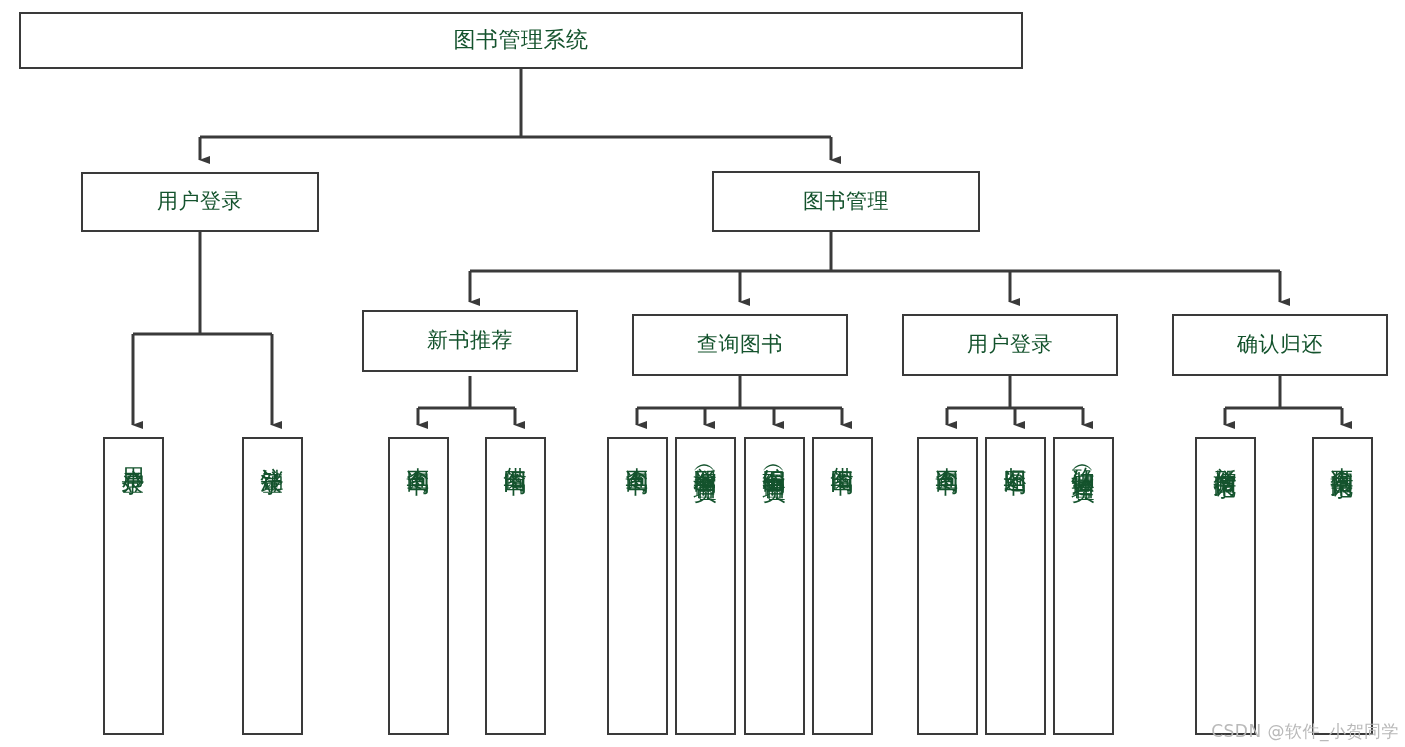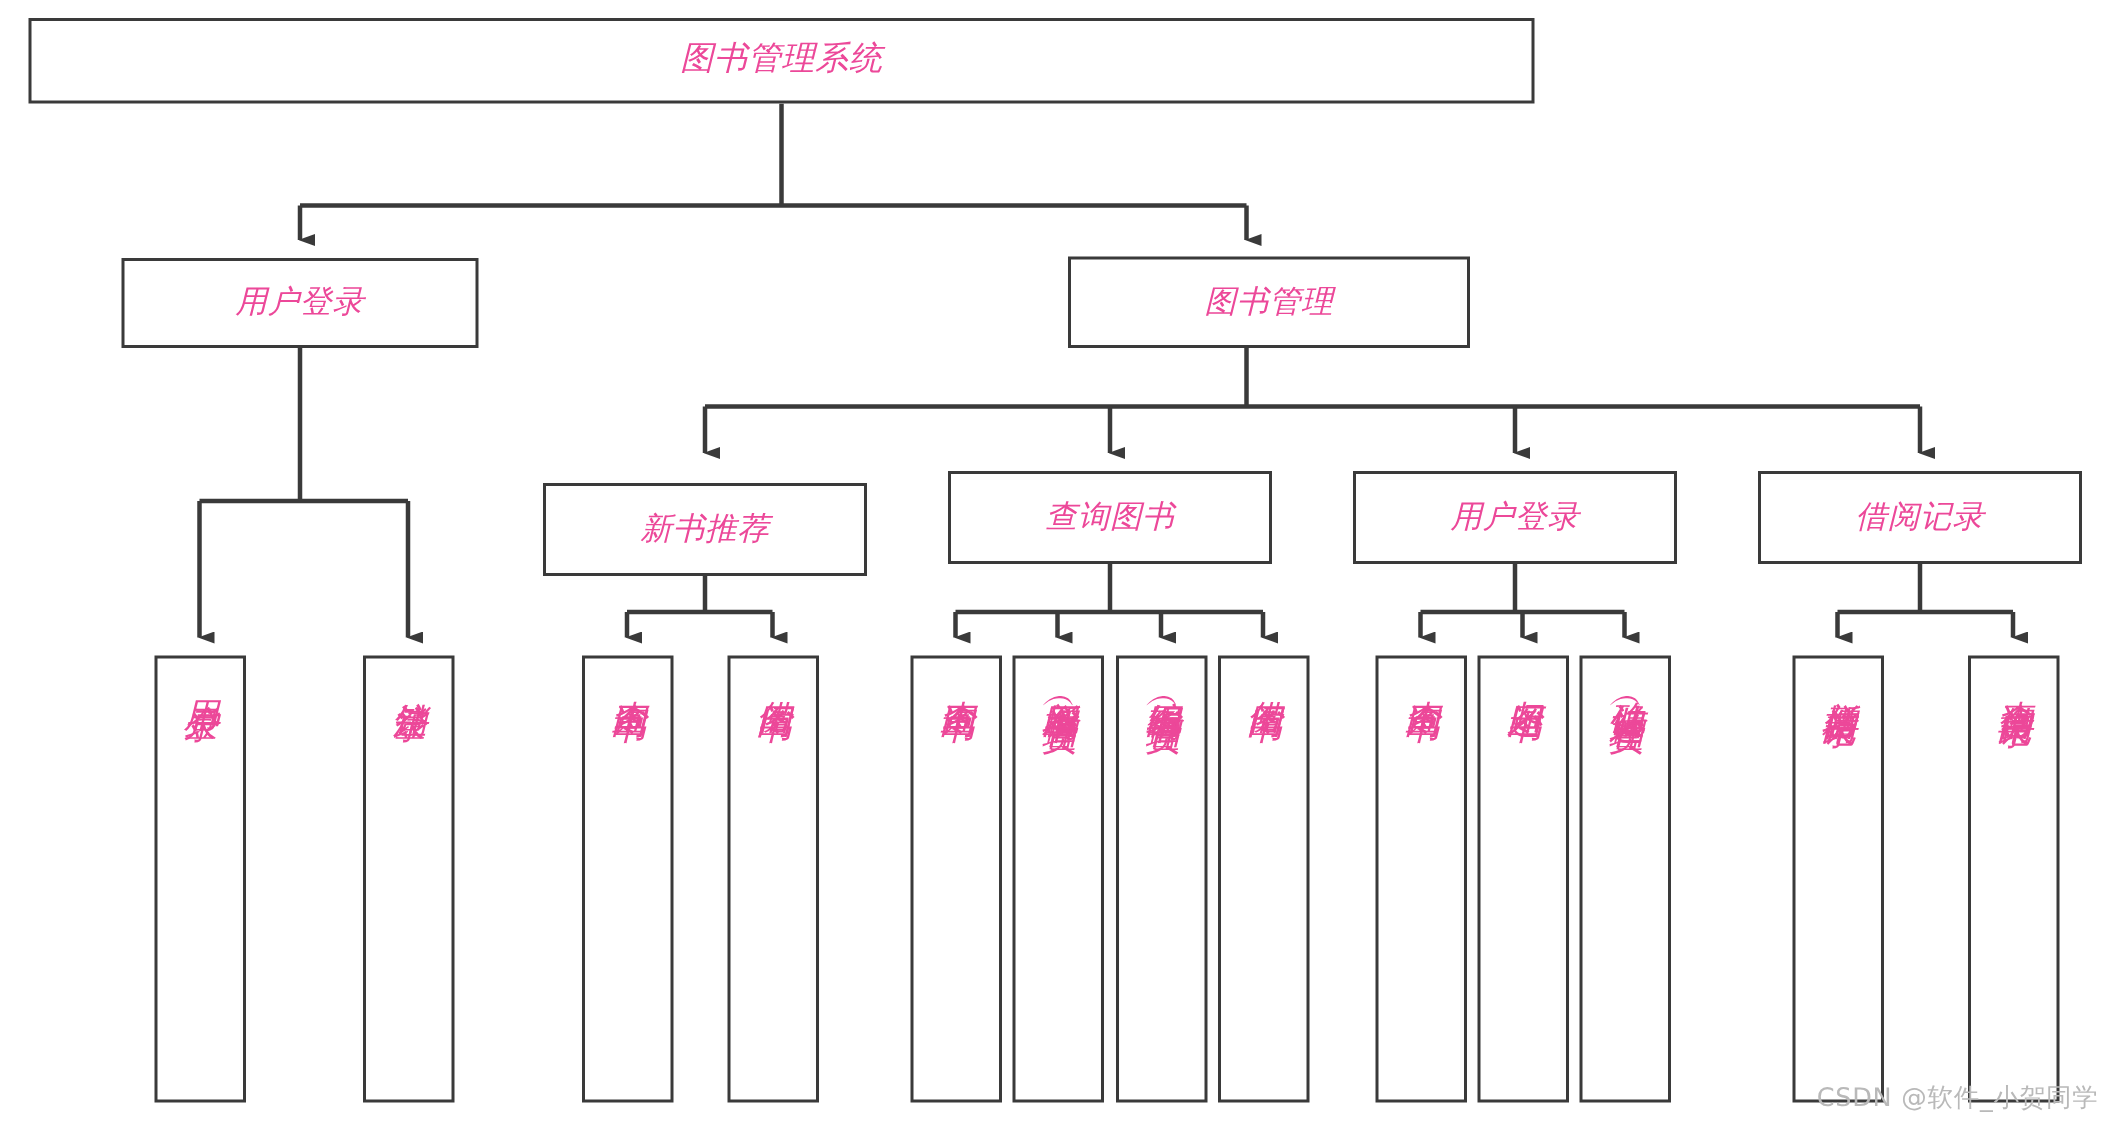--- a/index.html
+++ b/index.html
@@ -33,22 +33,21 @@
     border: 2.5px solid #3a3a3a;
     display: flex;
     align-items: center;
     justify-content: center;
     color: #2f2f2f;
   }
   .node .label {
     display: block;
     text-align: center;
     line-height: 1.22;
-    color: #ec4899;
-    font-style: italic;
+    color: #14532d;
   }
   
   .node.horiz .label {
     font-size: 21px;
     letter-spacing: 0.5px;
     white-space: nowrap;
   }
   .node.root .label {
     font-size: 22px;
   }
@@ -135,31 +134,31 @@
     <span class="label">图书管理系统</span>
   </div>
 
   <div class="node horiz" style="left:81px; top:172px; width:238px; height:60px;">
     <span class="label">用户登录</span>
   </div>
   <div class="node horiz" style="left:712px; top:171px; width:268px; height:61px;">
     <span class="label">图书管理</span>
   </div>
 
-  <div class="node horiz" style="left:362px; top:322px; width:216px; height:62px;">
+  <div class="node horiz" style="left:362px; top:310px; width:216px; height:62px;">
     <span class="label">新书推荐</span>
   </div>
   <div class="node horiz" style="left:632px; top:314px; width:216px; height:62px;">
     <span class="label">查询图书</span>
   </div>
   <div class="node horiz" style="left:902px; top:314px; width:216px; height:62px;">
     <span class="label">用户登录</span>
   </div>
   <div class="node horiz" style="left:1172px; top:314px; width:216px; height:62px;">
-    <span class="label">借阅记录</span>
+    <span class="label">确认归还</span>
   </div>
 
   <div class="node vert" style="left:103px; top:437px; width:61px; height:298px;">
     <span class="label">用户登录</span>
   </div>
   <div class="node vert" style="left:242px; top:437px; width:61px; height:298px;">
     <span class="label">注销登录</span>
   </div>
   <div class="node vert" style="left:388px; top:437px; width:61px; height:298px;">
     <span class="label">查询图书</span>

